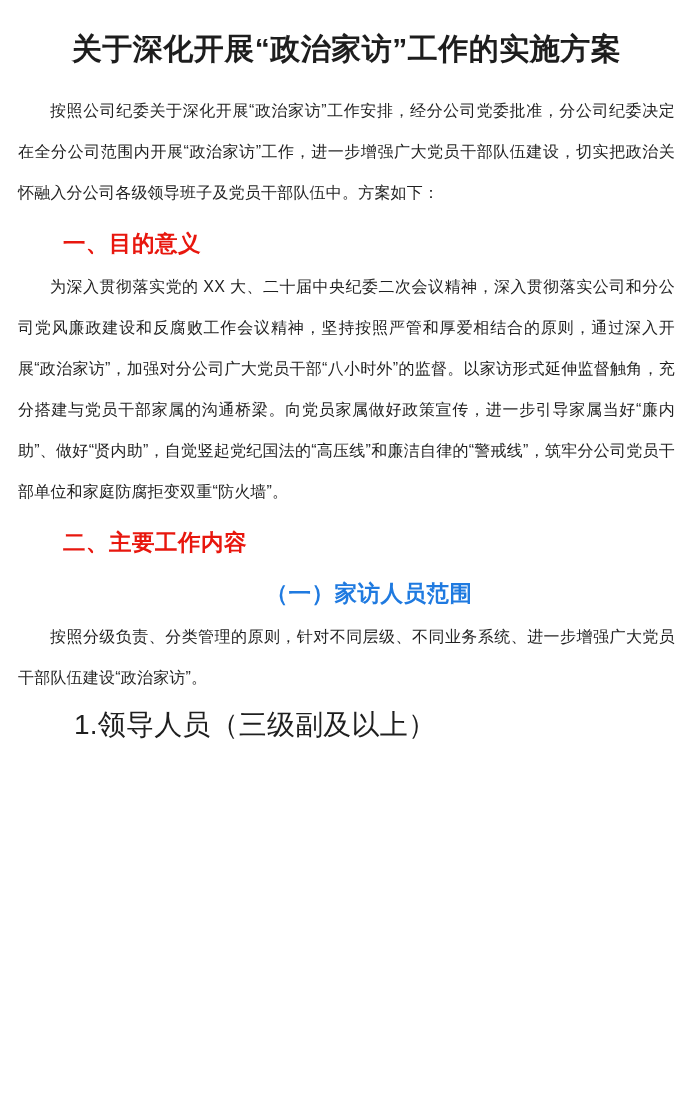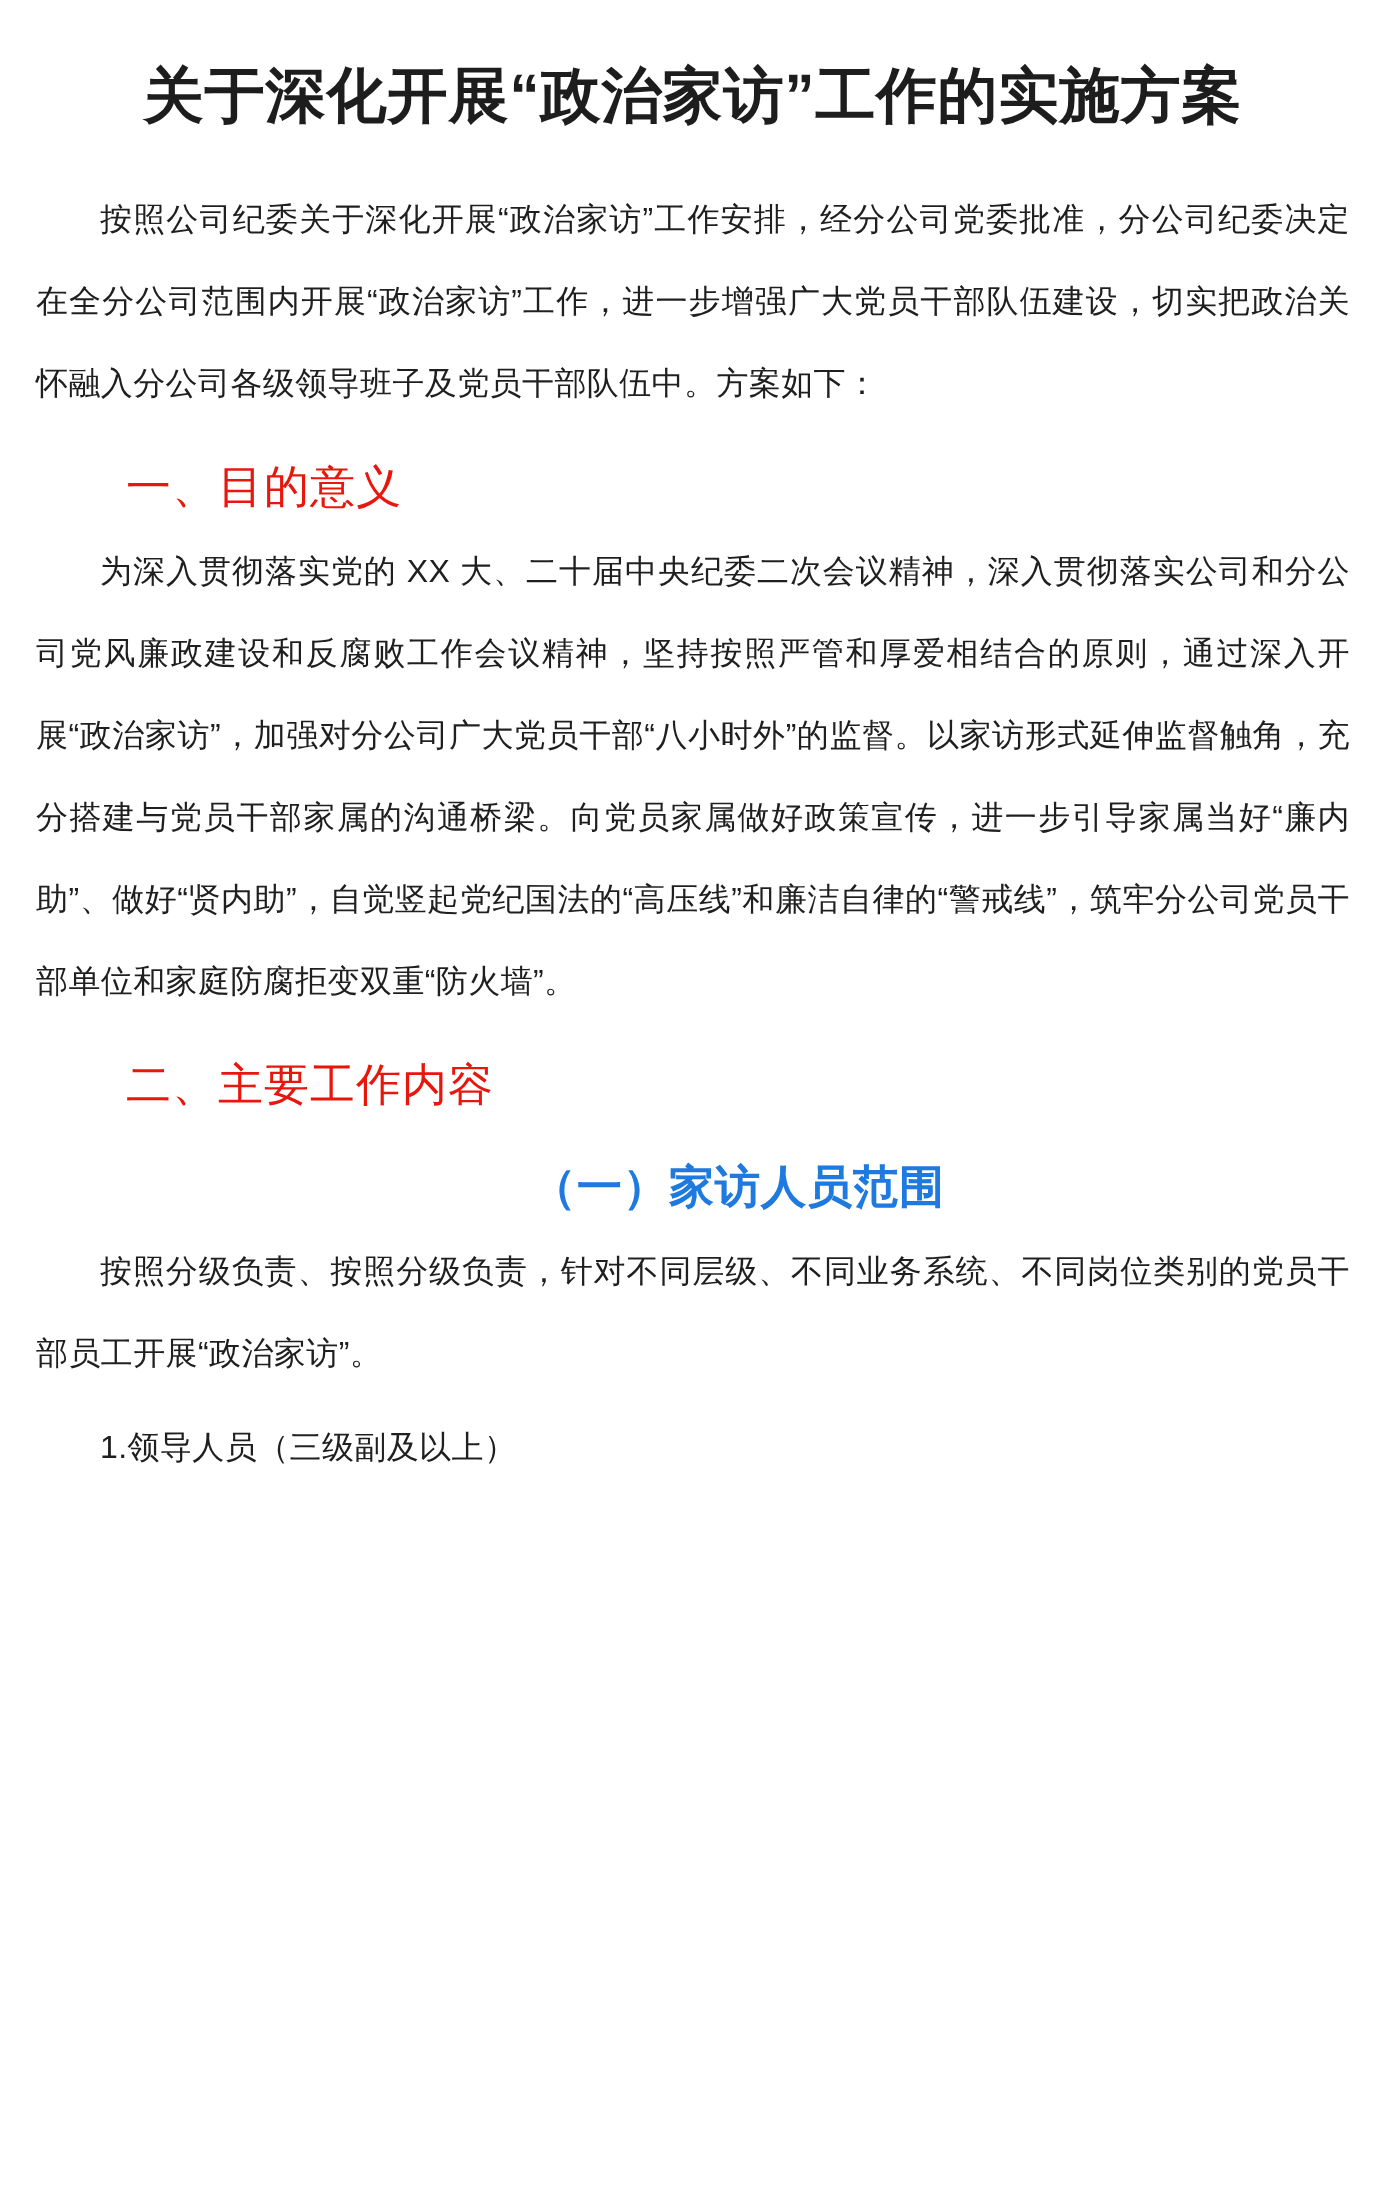--- a/index.html
+++ b/index.html
@@ -37,39 +37,39 @@
     line-height: 41px;
     color: #1f1f1f;
     text-align: justify;
     text-justify: inter-ideograph;
     text-indent: 2em;
     margin: 0 0 6px 0;
     letter-spacing: 0.2px;
   }
   .heading-1 {
     font-size: 22.5px;
-    font-weight: normal;
+    font-weight: bold;
     color: #e8170e;
     line-height: 41px;
     text-indent: 2em;
     margin: 10px 0 2px 0;
     letter-spacing: 0.5px;
   }
   .heading-2 {
     font-size: 22.5px;
     font-weight: bold;
     color: #1f7ae0;
     line-height: 41px;
     text-indent: 2em;
     margin: 10px 0 2px 0;
     letter-spacing: 0.5px;
     text-align: center;
   }
   .list-item {
-    font-size: 16px;
+    font-size: 28px;
     line-height: 41px;
     color: #1f1f1f;
     text-indent: 2em;
     margin: 4px 0 0 0;
     letter-spacing: 0.2px;
   }
 </style>
 </head>
 <body>
 
@@ -80,17 +80,17 @@
   <p class="para">按照公司纪委关于深化开展“政治家访”工作安排，经分公司党委批准，分公司纪委决定在全分公司范围内开展“政治家访”工作，进一步增强广大党员干部队伍建设，切实把政治关怀融入分公司各级领导班子及党员干部队伍中。方案如下：</p>
 
   <p class="heading-1">一、目的意义</p>
 
   <p class="para">为深入贯彻落实党的 XX 大、二十届中央纪委二次会议精神，深入贯彻落实公司和分公司党风廉政建设和反腐败工作会议精神，坚持按照严管和厚爱相结合的原则，通过深入开展“政治家访”，加强对分公司广大党员干部“八小时外”的监督。以家访形式延伸监督触角，充分搭建与党员干部家属的沟通桥梁。向党员家属做好政策宣传，进一步引导家属当好“廉内助”、做好“贤内助”，自觉竖起党纪国法的“高压线”和廉洁自律的“警戒线”，筑牢分公司党员干部单位和家庭防腐拒变双重“防火墙”。</p>
 
   <p class="heading-1">二、主要工作内容</p>
 
   <p class="heading-2">（一）家访人员范围</p>
 
-  <p class="para">按照分级负责、按照分级负责，针对不同层级、不同业务系统、不同岗位类别的党员干部员工开展“政治家访”。</p>
+  <p class="para">按照分级负责、分类管理的原则，针对不同层级、不同业务系统、进一步增强广大党员干部队伍建设“政治家访”。</p>
 
   <p class="list-item">1.领导人员（三级副及以上）</p>
 
 </div>
 
 </body></html>

